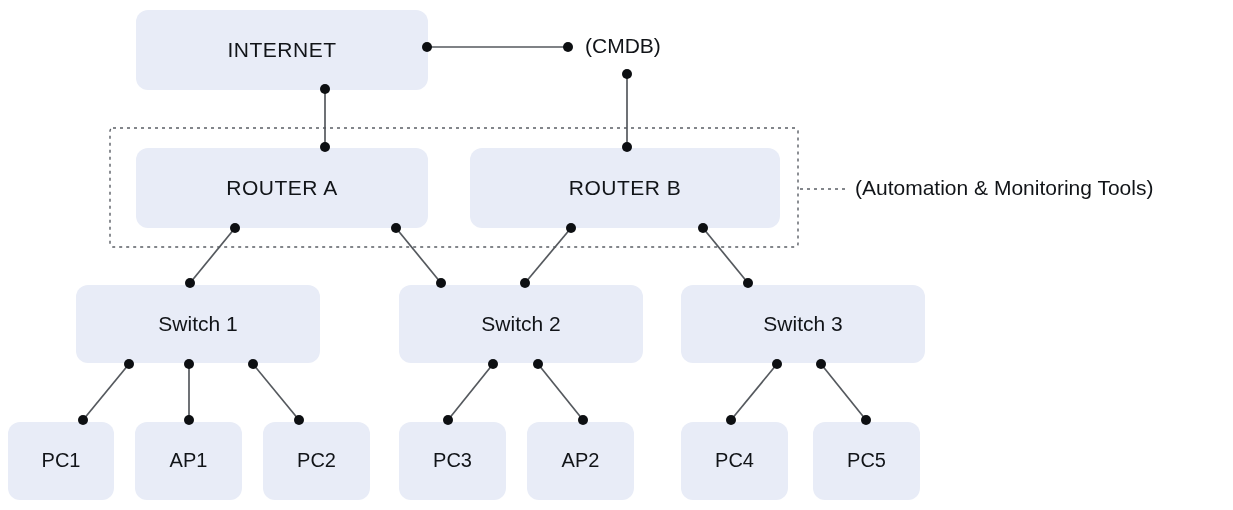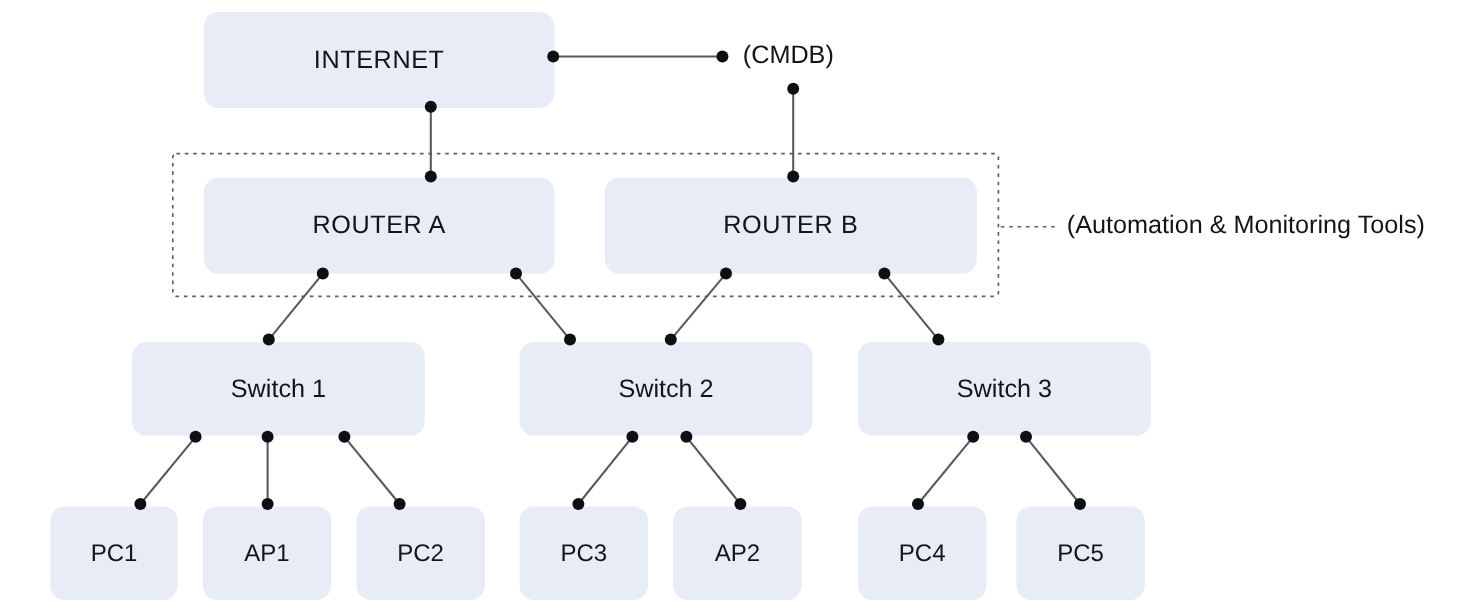--- a/index.html
+++ b/index.html
@@ -10,21 +10,20 @@
   body {
     width: 1233px;
     height: 510px;
     font-family: "Liberation Sans", sans-serif;
     overflow: hidden;
   }
   #diagram-root {
     position: relative;
     width: 1047px;
     height: 510px;
-    margin-left: 34px;
   }
   svg#network-diagram {
     display: block;
     width: 1233px;
     height: 510px;
   }
   .node-box {
     stroke: none;
   }
   .node-label {

